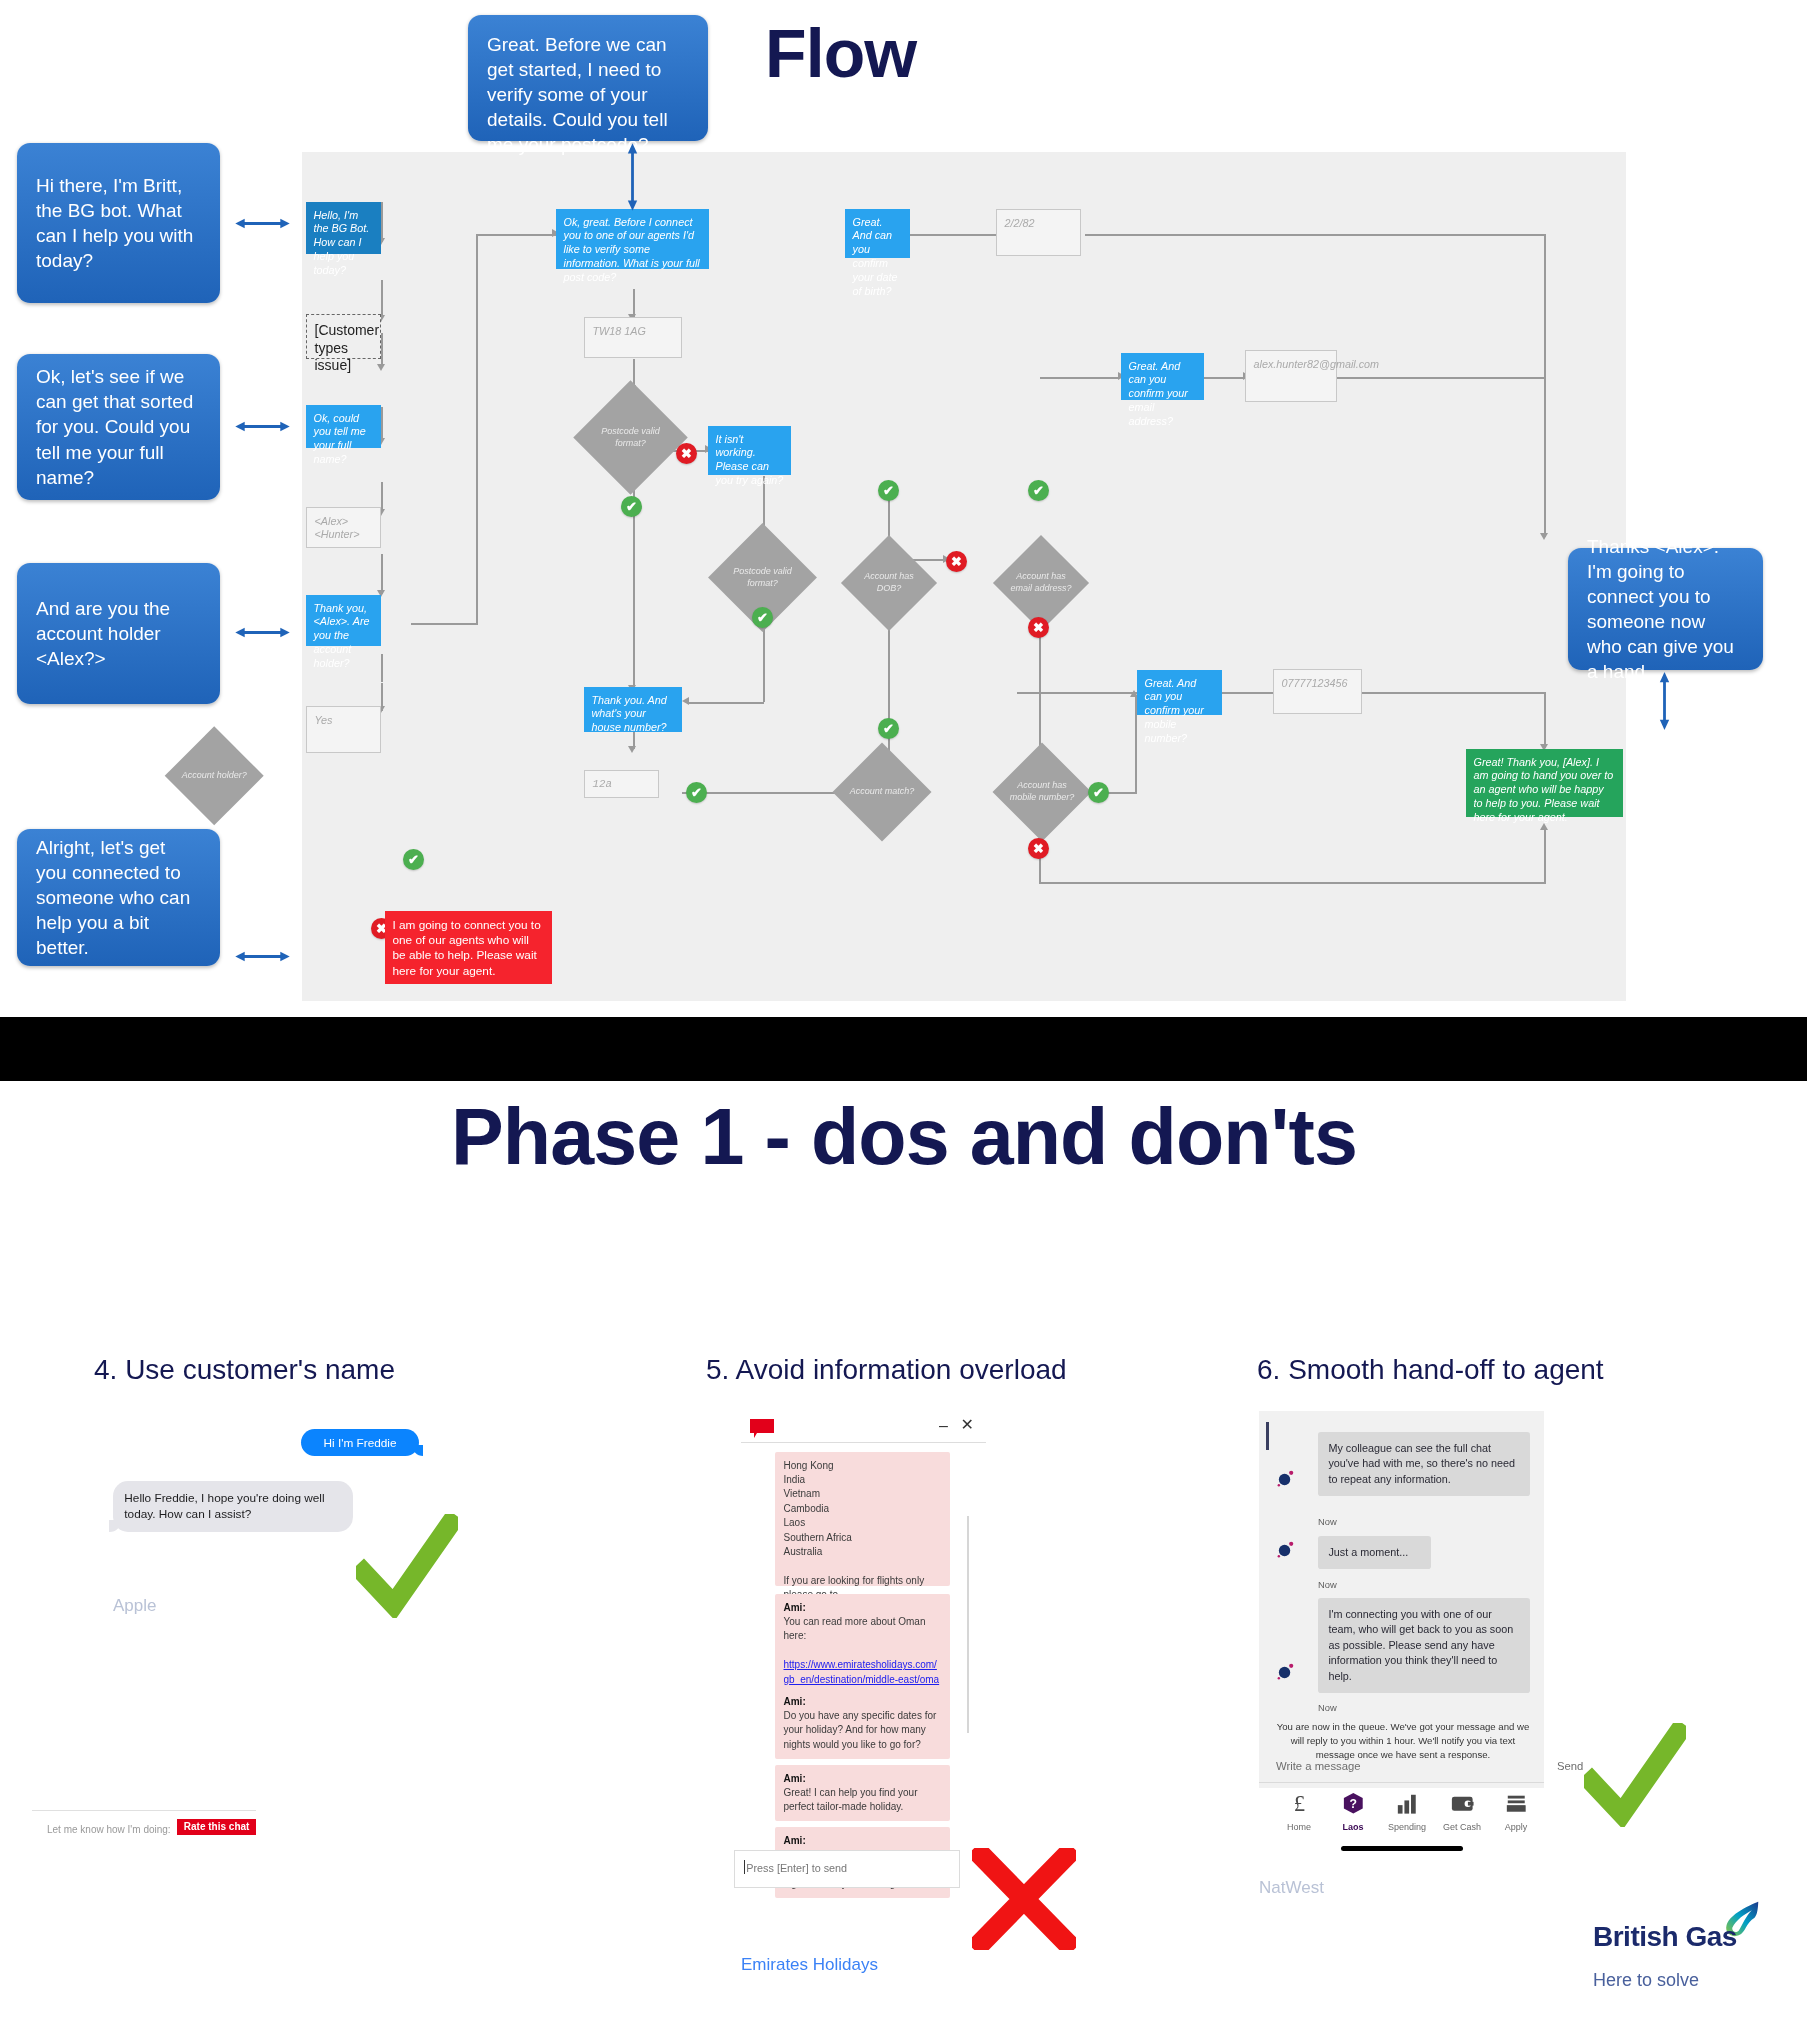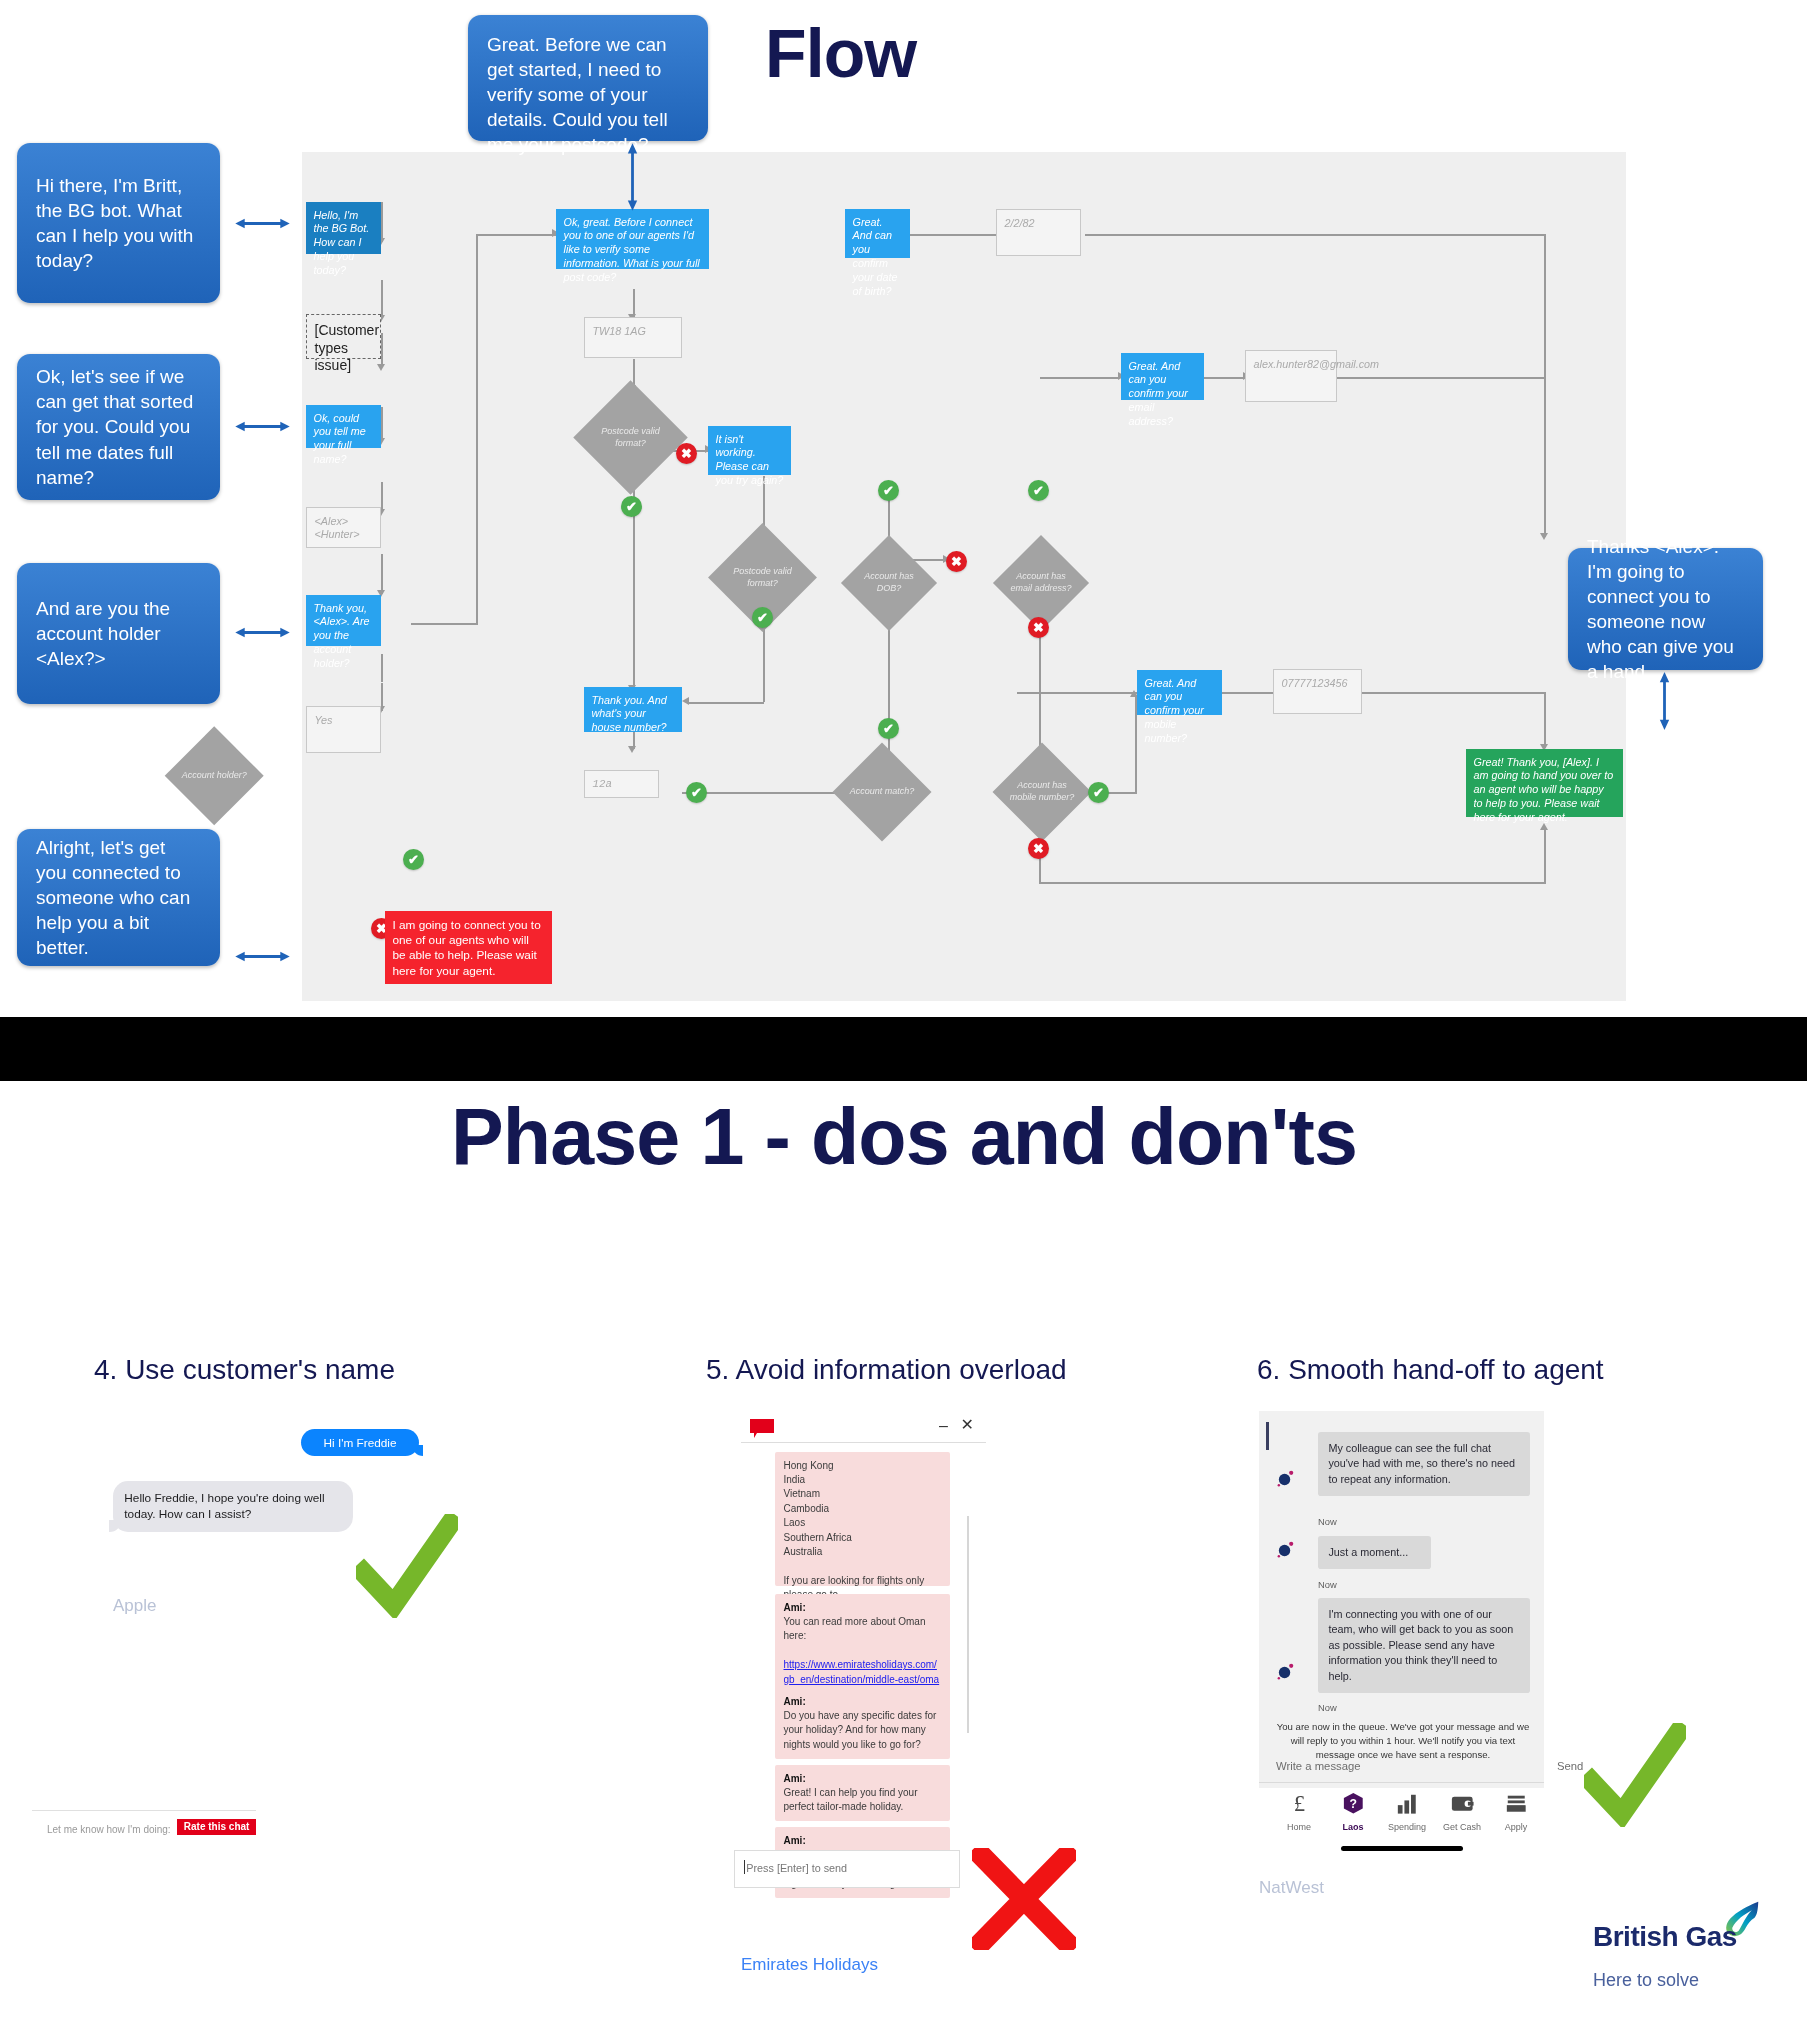--- a/index.html
+++ b/index.html
@@ -347,21 +347,21 @@
 <div class="diamond" style="left:1007px; top:757px; width:70px; height:70px;">
     <span>Account has mobile number?</span>
   </div>
 <div class="badge ok" style="left:1088px; top:782px;">✔</div>
 <div class="badge no" style="left:1028px; top:838px;">✖</div>
 <div class="fnode blue" style="left:1137px; top:670px; width:85px; height:45px;">Great. And can you confirm your mobile number?</div>
 <div class="fnode ghost" style="left:1273px; top:669px; width:89px; height:45px;">07777123456</div>
 <div class="fnode green" style="left:1466px; top:749px; width:157px; height:68px;">Great! Thank you, [Alex]. I am going to hand you over to an agent who will be happy to help to you.  Please wait here for your agent.</div>
 
 <div class="abs callout" id="callout-intro">Hi there, I'm Britt, the BG bot. What can I help you with today?</div>
-<div class="abs callout" id="callout-name">Ok, let's see if we can get that sorted for you. Could you tell me dates full name?</div>
+<div class="abs callout" id="callout-name">Ok, let's see if we can get that sorted for you. Could you tell me your full name?</div>
 <div class="abs callout" id="callout-holder">And are you the account holder &lt;Alex?&gt;</div>
 <div class="abs callout" id="callout-connect">Alright, let's get you connected to someone who can help you a bit better.</div>
 <div class="abs callout" id="callout-postcode">Great. Before we can get started, I need to verify some of your details. Could you tell me your postcode?</div>
 <div class="abs callout" id="callout-thanks">Thanks &lt;Alex&gt;. I'm going to connect you to someone now who can give you a hand.</div>
 
 <div class="abs darrow" style="left:235px; top:216px;">
   <svg width="55" height="15" viewBox="0 0 58 16">
       <path d="M8 8 L50 8" stroke="#1f63b8" stroke-width="3"></path>
       <path d="M0 8 L10 3 L10 13 Z" fill="#1f63b8"></path>
       <path d="M58 8 L48 3 L48 13 Z" fill="#1f63b8"></path>

